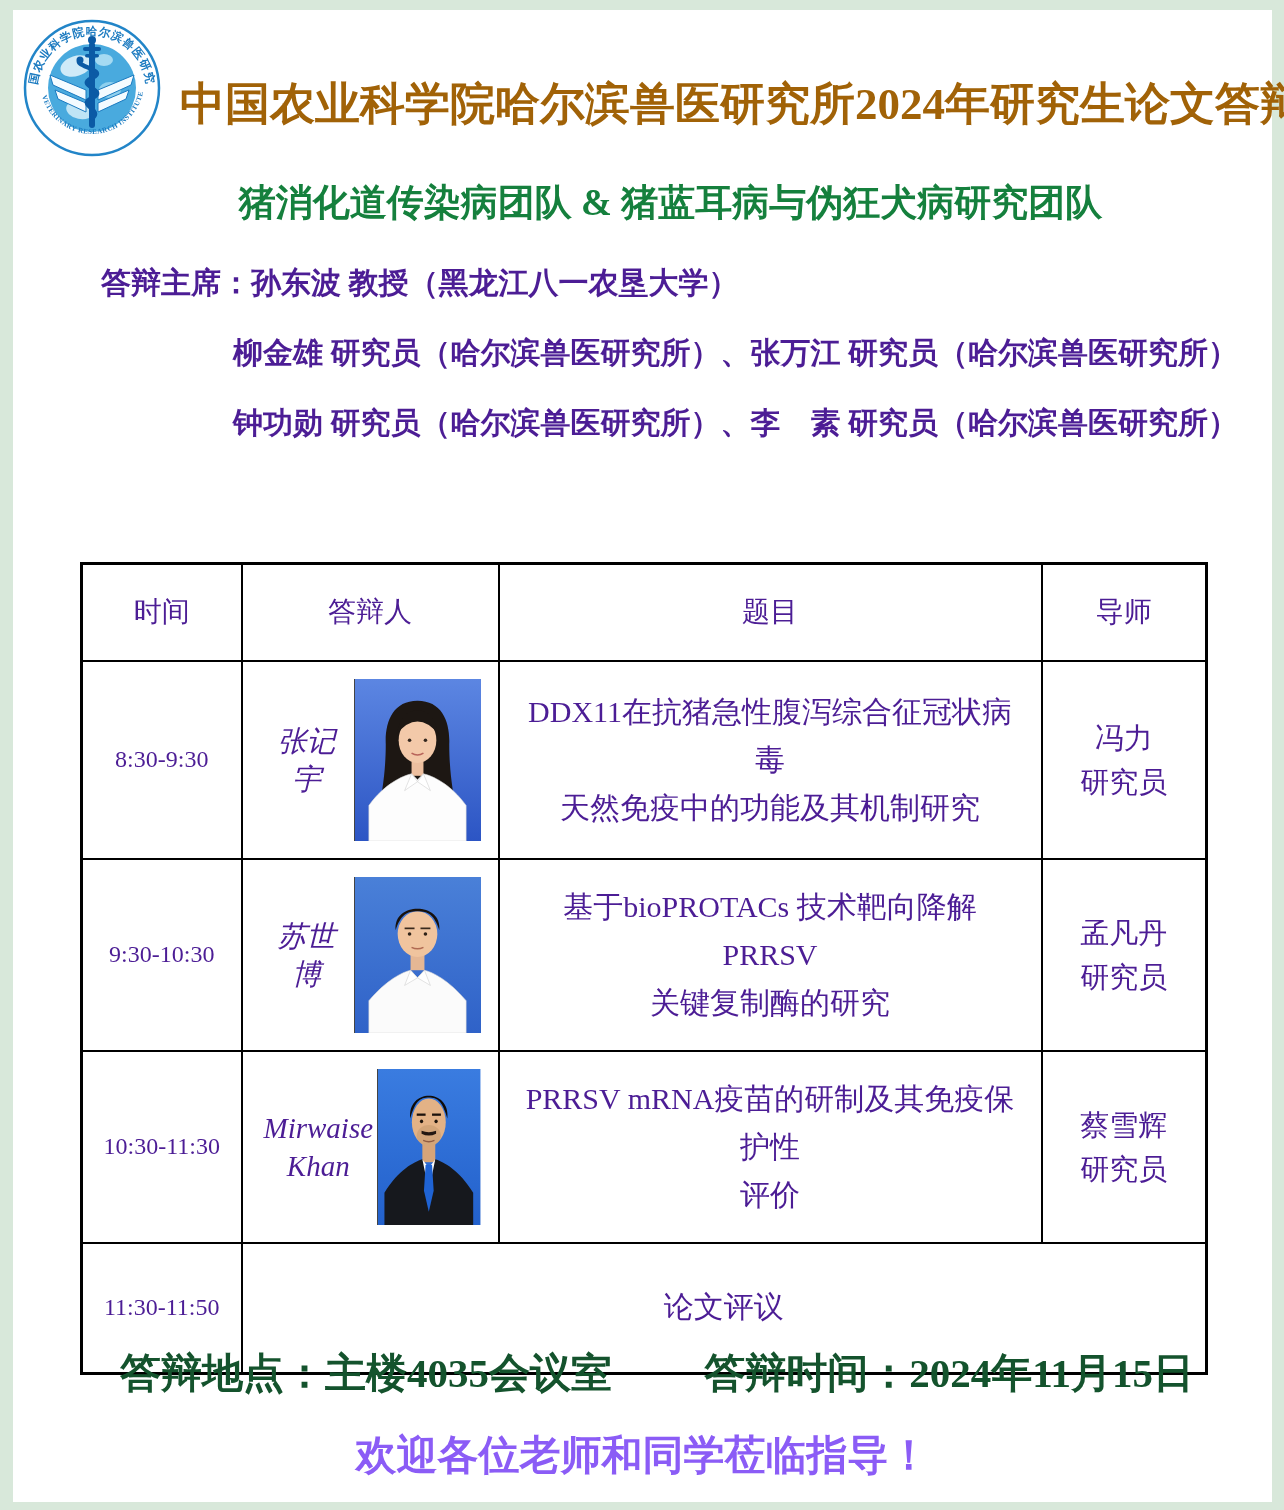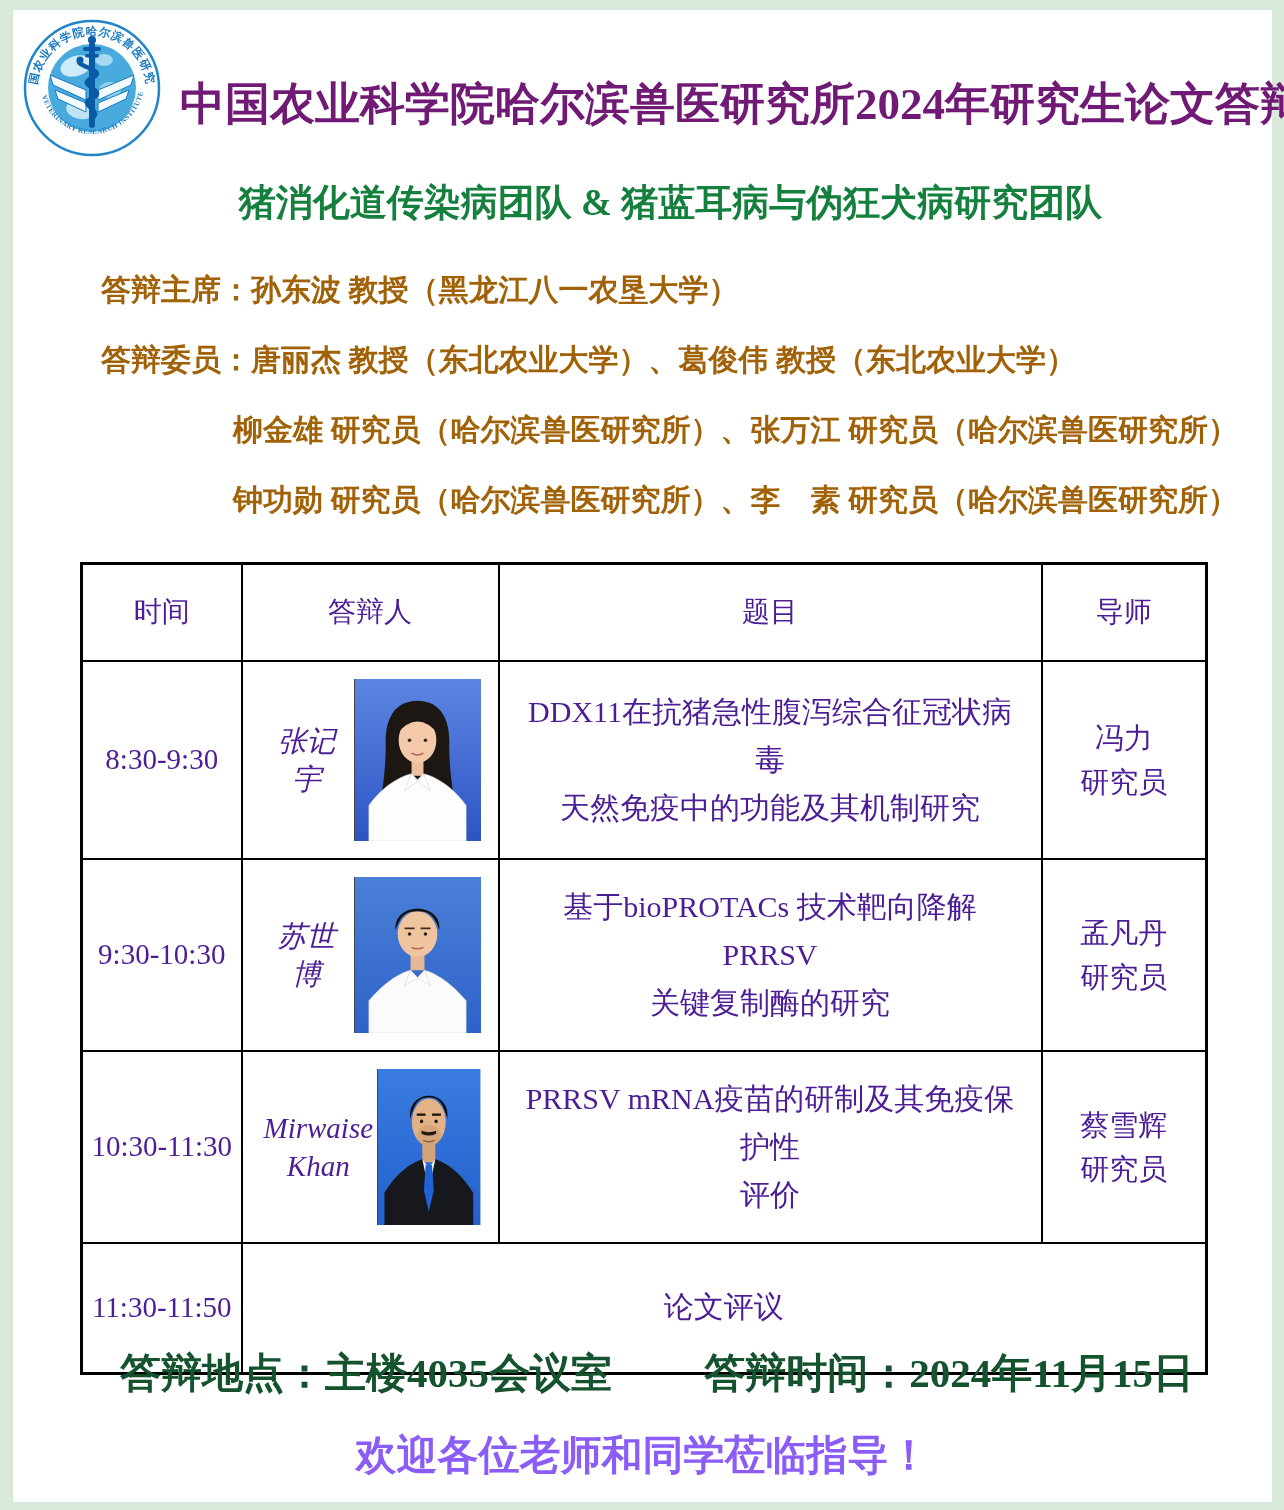--- a/index.html
+++ b/index.html
@@ -14,45 +14,45 @@
     position:absolute; top:10px; left:13px;
     width:1259px; height:1492px;
     background:#ffffff;
   }
   
   .header { position:absolute; top:8px; left:9px; right:0; height:150px; }
   .logo { position:absolute; left:0; top:0; width:140px; height:140px; }
   .main-title {
     position:absolute; left:158px; right:10px; top:56px;
     text-align:center; font-size:45px; font-weight:bold;
-    color:#701a75; white-space:nowrap; letter-spacing:0px;
+    color:#a16207; white-space:nowrap; letter-spacing:0px;
   }
   .subtitle {
     position:absolute; top:168px; left:0; width:100%;
     text-align:center; font-size:37px; font-weight:bold; color:#15803d;margin-left:28px;
   }
   
   .committee {
-    position:absolute; top:260px; left:88px; right:40px;
-    font-size:30px; font-weight:bold; color:#a16207;
+    position:absolute; top:253px; left:88px; right:40px;
+    font-size:30px; font-weight:bold; color:#4c1d95;
   }
   .committee .line { line-height:40px; margin-bottom:30px; white-space:nowrap; }
   .committee .indent { padding-left:132px; }
   
   .table-wrap { position:absolute; top:552px; left:67px; }
   table { border-collapse:collapse; table-layout:fixed; width:1125px; }
   td, th { border:2px solid #000; text-align:center; vertical-align:middle; font-weight:normal; color:#4c1d95; overflow:hidden; }
   table { border:3px solid #000; }
   th { font-size:28px; }
   .row-header   { height:97px; }
   .row-person-1 { height:166px; }
   .row-person-2 { height:160px; }
   .row-person-3 { height:160px; }
   .row-review   { height:131px; }
-  .time-cell { font-size:29px; }
+  .time-cell { font-size:24px; }
   .mentor-cell { font-size:29px; line-height:44px; }
   .topic-cell { font-size:30px; line-height:48px; padding:0 20px; }
   .person-cell { padding:17px;font-style:italic; }
   .person-wrap { display:flex; width:100%; height:100%; align-items:stretch; }
   .pw-1 { height:162px; } .pw-2 { height:156px; } .pw-3 { height:156px;justify-content:flex-end; }
   .person-name {
     flex:1; display:flex; align-items:center; justify-content:center;
     font-size:29px; line-height:38px; padding:0 4px;
   }
   .photo-box { width:127px; height:100%; border-left:1px solid #444; }
@@ -110,23 +110,20 @@
       </text>
     </svg>
     <div class="main-title">中国农业科学院哈尔滨兽医研究所2024年研究生论文答辩</div>
   </div>
 
   <div class="subtitle">猪消化道传染病团队 &amp; 猪蓝耳病与伪狂犬病研究团队</div>
 
   <div class="committee">
     <div class="line">
       <span>答辩主席：</span><span>孙东波 教授（黑龙江八一农垦大学）</span>
-    </div>
-    <div class="line">
-      <span>答辩委员：</span><span>唐丽杰 教授（东北农业大学）、葛俊伟 教授（东北农业大学）</span>
     </div>
     <div class="line indent">柳金雄 研究员（哈尔滨兽医研究所）、张万江 研究员（哈尔滨兽医研究所）</div>
     <div class="line indent">钟功勋 研究员（哈尔滨兽医研究所）、李　素 研究员（哈尔滨兽医研究所）</div>
   </div>
 
   <div class="table-wrap">
     <table>
       <colgroup>
         <col style="width:160px">
           <col style="width:257px">

